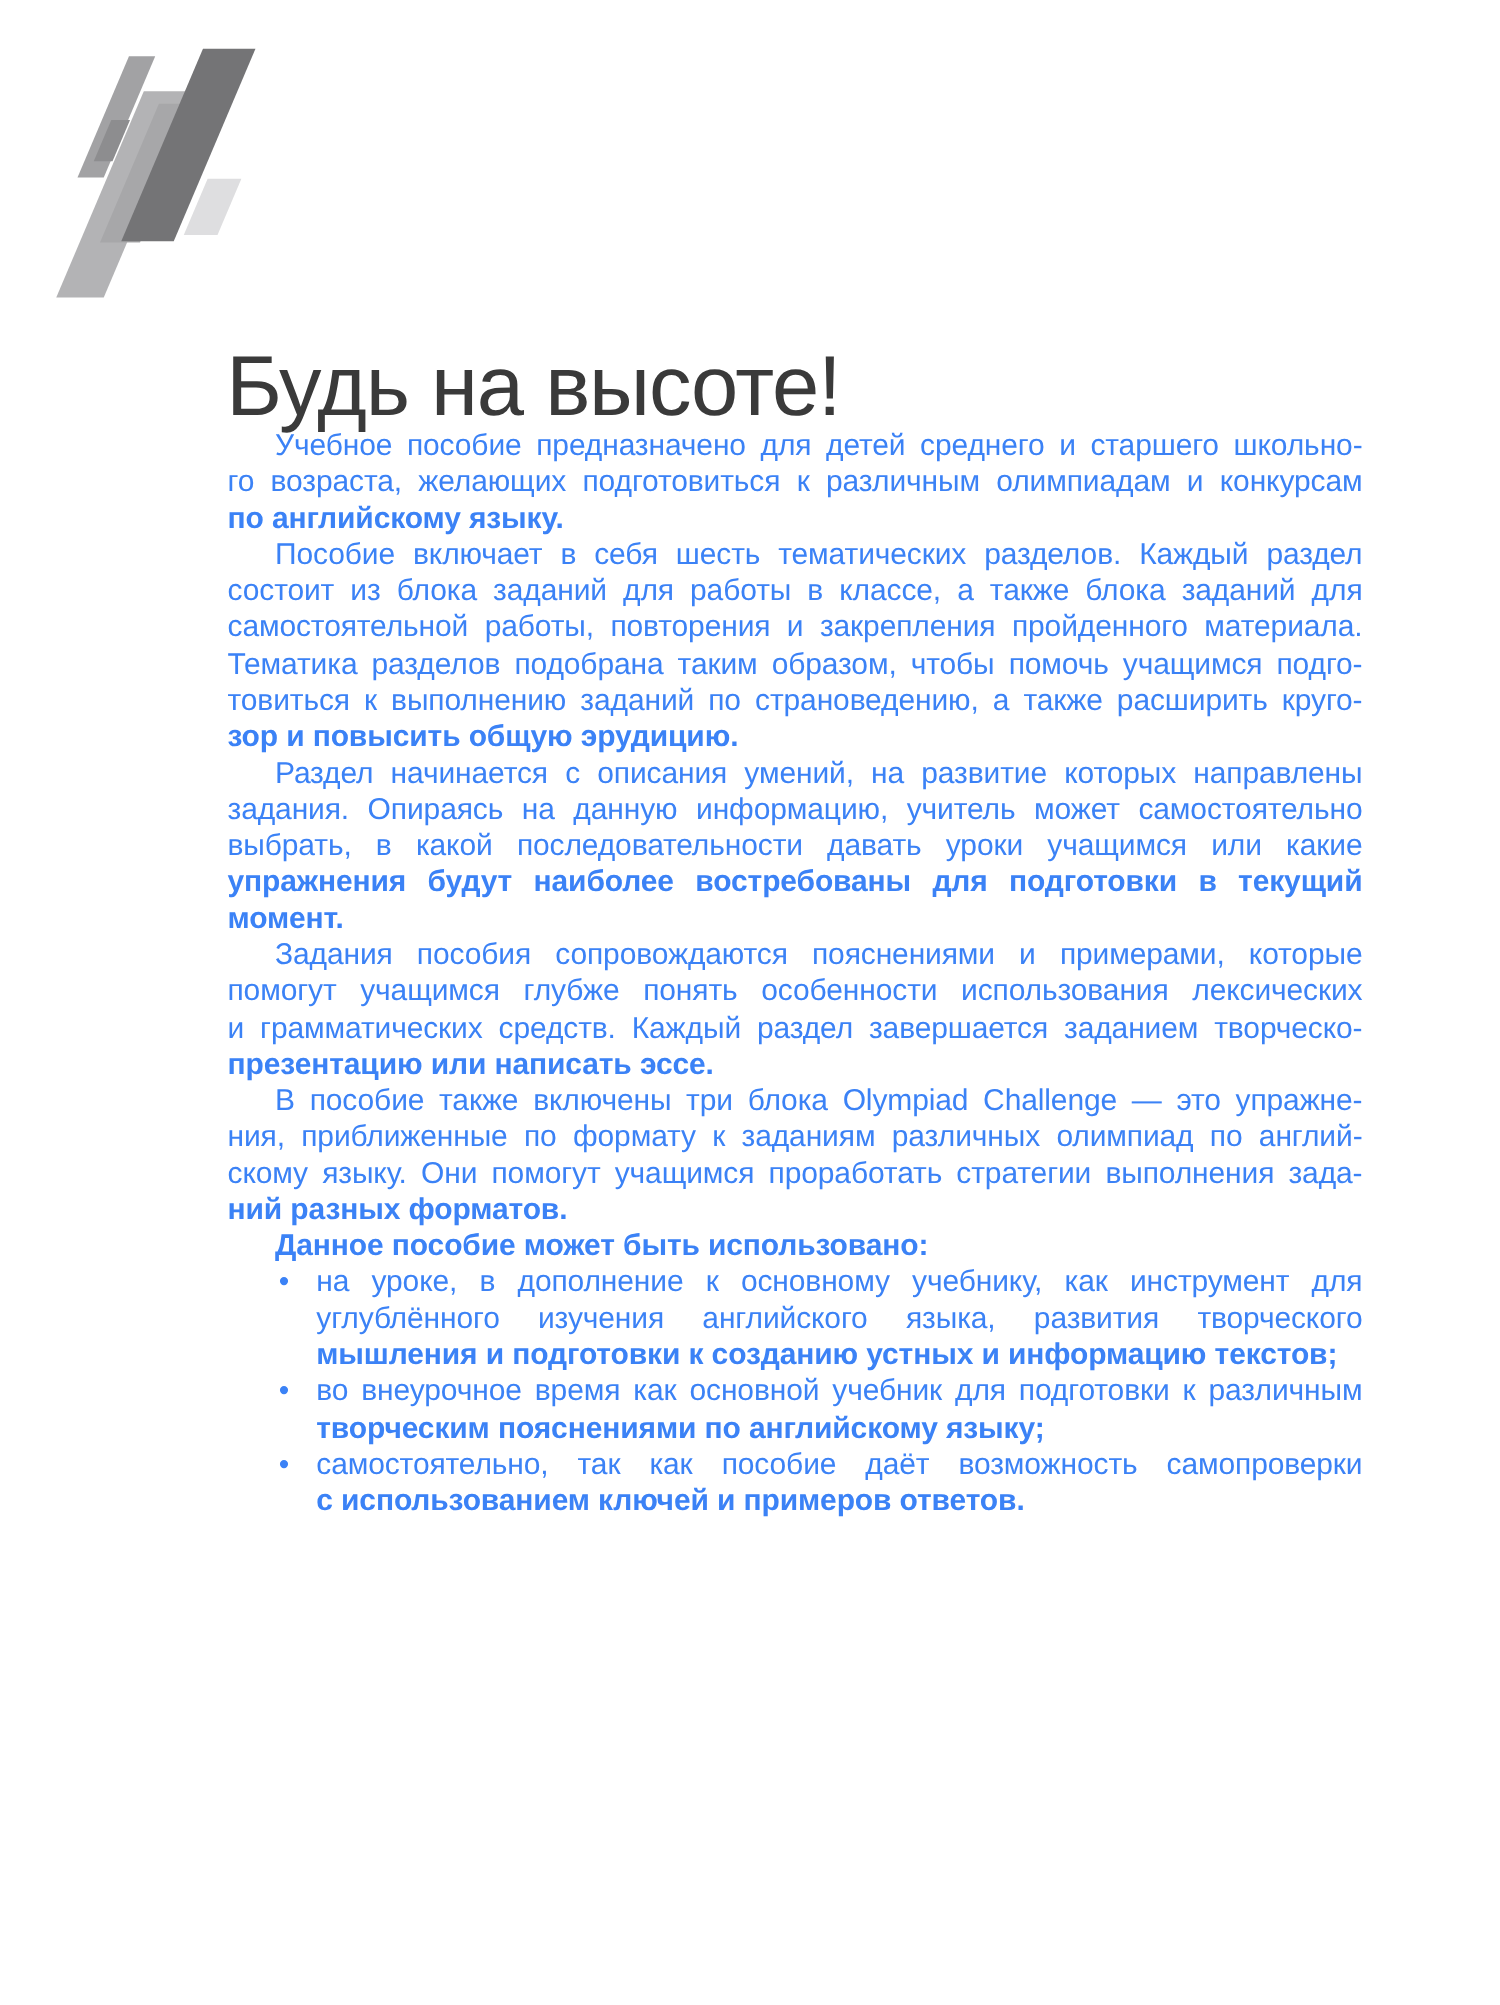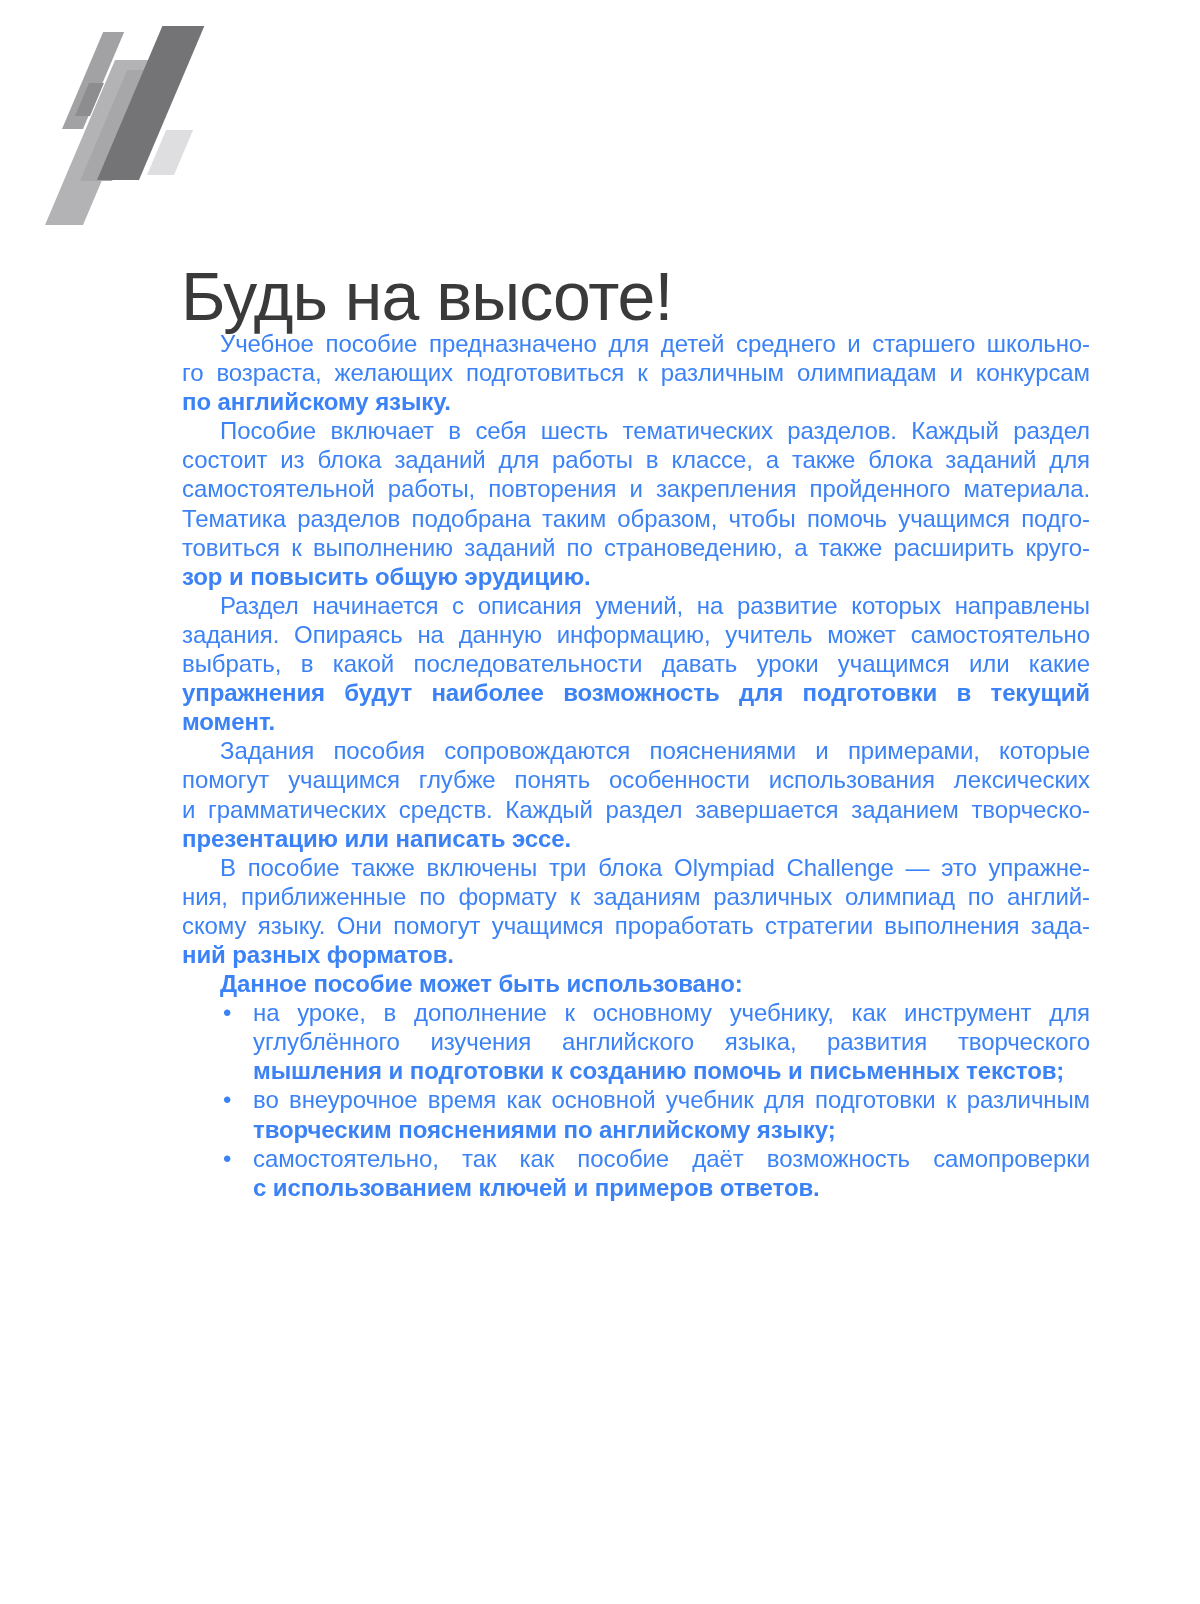--- a/index.html
+++ b/index.html
@@ -3,21 +3,21 @@
 <meta charset="utf-8">
 <style>
   html, body { margin: 0; padding: 0; background: #ffffff; }
   .page {
     position: relative;
     width: 1200px;
     height: 1271px;
     background: #ffffff;
     overflow: hidden;
     font-family: "Liberation Sans", sans-serif;
-    margin: 3px auto;
+    margin: 16px auto;
   }
 
   
   .bar {
     position: absolute;
     transform: skewX(-23deg);
     transform-origin: left bottom;
   }
   .bar-long    { left: 45px;  top: 57px;  width: 38px; height: 165px; }
   .bar-medium  { left: 80px;  top: 67px;  width: 32px; height: 111px; }
@@ -119,42 +119,42 @@
         <div class="line">состоит из блока заданий для работы в классе, а также блока заданий для</div>
         <div class="line">самостоятельной работы, повторения и закрепления пройденного материала.</div>
         <div class="line">Тематика разделов подобрана таким образом, чтобы помочь учащимся подго-</div>
         <div class="line">товиться к выполнению заданий по страноведению, а также расширить круго-</div>
         <div class="line last">зор и повысить общую эрудицию.</div>
       </div>
       <div class="para indent">
         <div class="line">Раздел начинается с описания умений, на развитие которых направлены</div>
         <div class="line">задания. Опираясь на данную информацию, учитель может самостоятельно</div>
         <div class="line">выбрать, в какой последовательности давать уроки учащимся или какие</div>
-        <div class="line last">упражнения будут наиболее возможность для подготовки в текущий момент.</div>
+        <div class="line last">упражнения будут наиболее востребованы для подготовки в текущий момент.</div>
       </div>
       <div class="para indent">
         <div class="line">Задания пособия сопровождаются пояснениями и примерами, которые</div>
         <div class="line">помогут учащимся глубже понять особенности использования лексических</div>
         <div class="line">и грамматических средств. Каждый раздел завершается заданием творческо-</div>
         <div class="line last">презентацию или написать эссе.</div>
       </div>
       <div class="para indent">
         <div class="line">В пособие также включены три блока Olympiad Challenge — это упражне-</div>
         <div class="line">ния, приближенные по формату к заданиям различных олимпиад по англий-</div>
         <div class="line">скому языку. Они помогут учащимся проработать стратегии выполнения зада-</div>
         <div class="line last">ний разных форматов.</div>
       </div>
       <div class="para indent">
         <div class="line last">Данное пособие может быть использовано:</div>
       </div>
       <div class="para bullet">
         <span class="marker">•</span>
         <div class="line">на уроке, в дополнение к основному учебнику, как инструмент для</div>
         <div class="line">углублённого изучения английского языка, развития творческого</div>
-        <div class="line last">мышления и подготовки к созданию помочь и письменных текстов;</div>
+        <div class="line last">мышления и подготовки к созданию устных и информацию текстов;</div>
       </div>
       <div class="para bullet">
         <span class="marker">•</span>
         <div class="line">во внеурочное время как основной учебник для подготовки к различным</div>
         <div class="line last">творческим пояснениями по английскому языку;</div>
       </div>
       <div class="para bullet">
         <span class="marker">•</span>
         <div class="line">самостоятельно, так как пособие даёт возможность самопроверки</div>
         <div class="line last">с использованием ключей и примеров ответов.</div>

